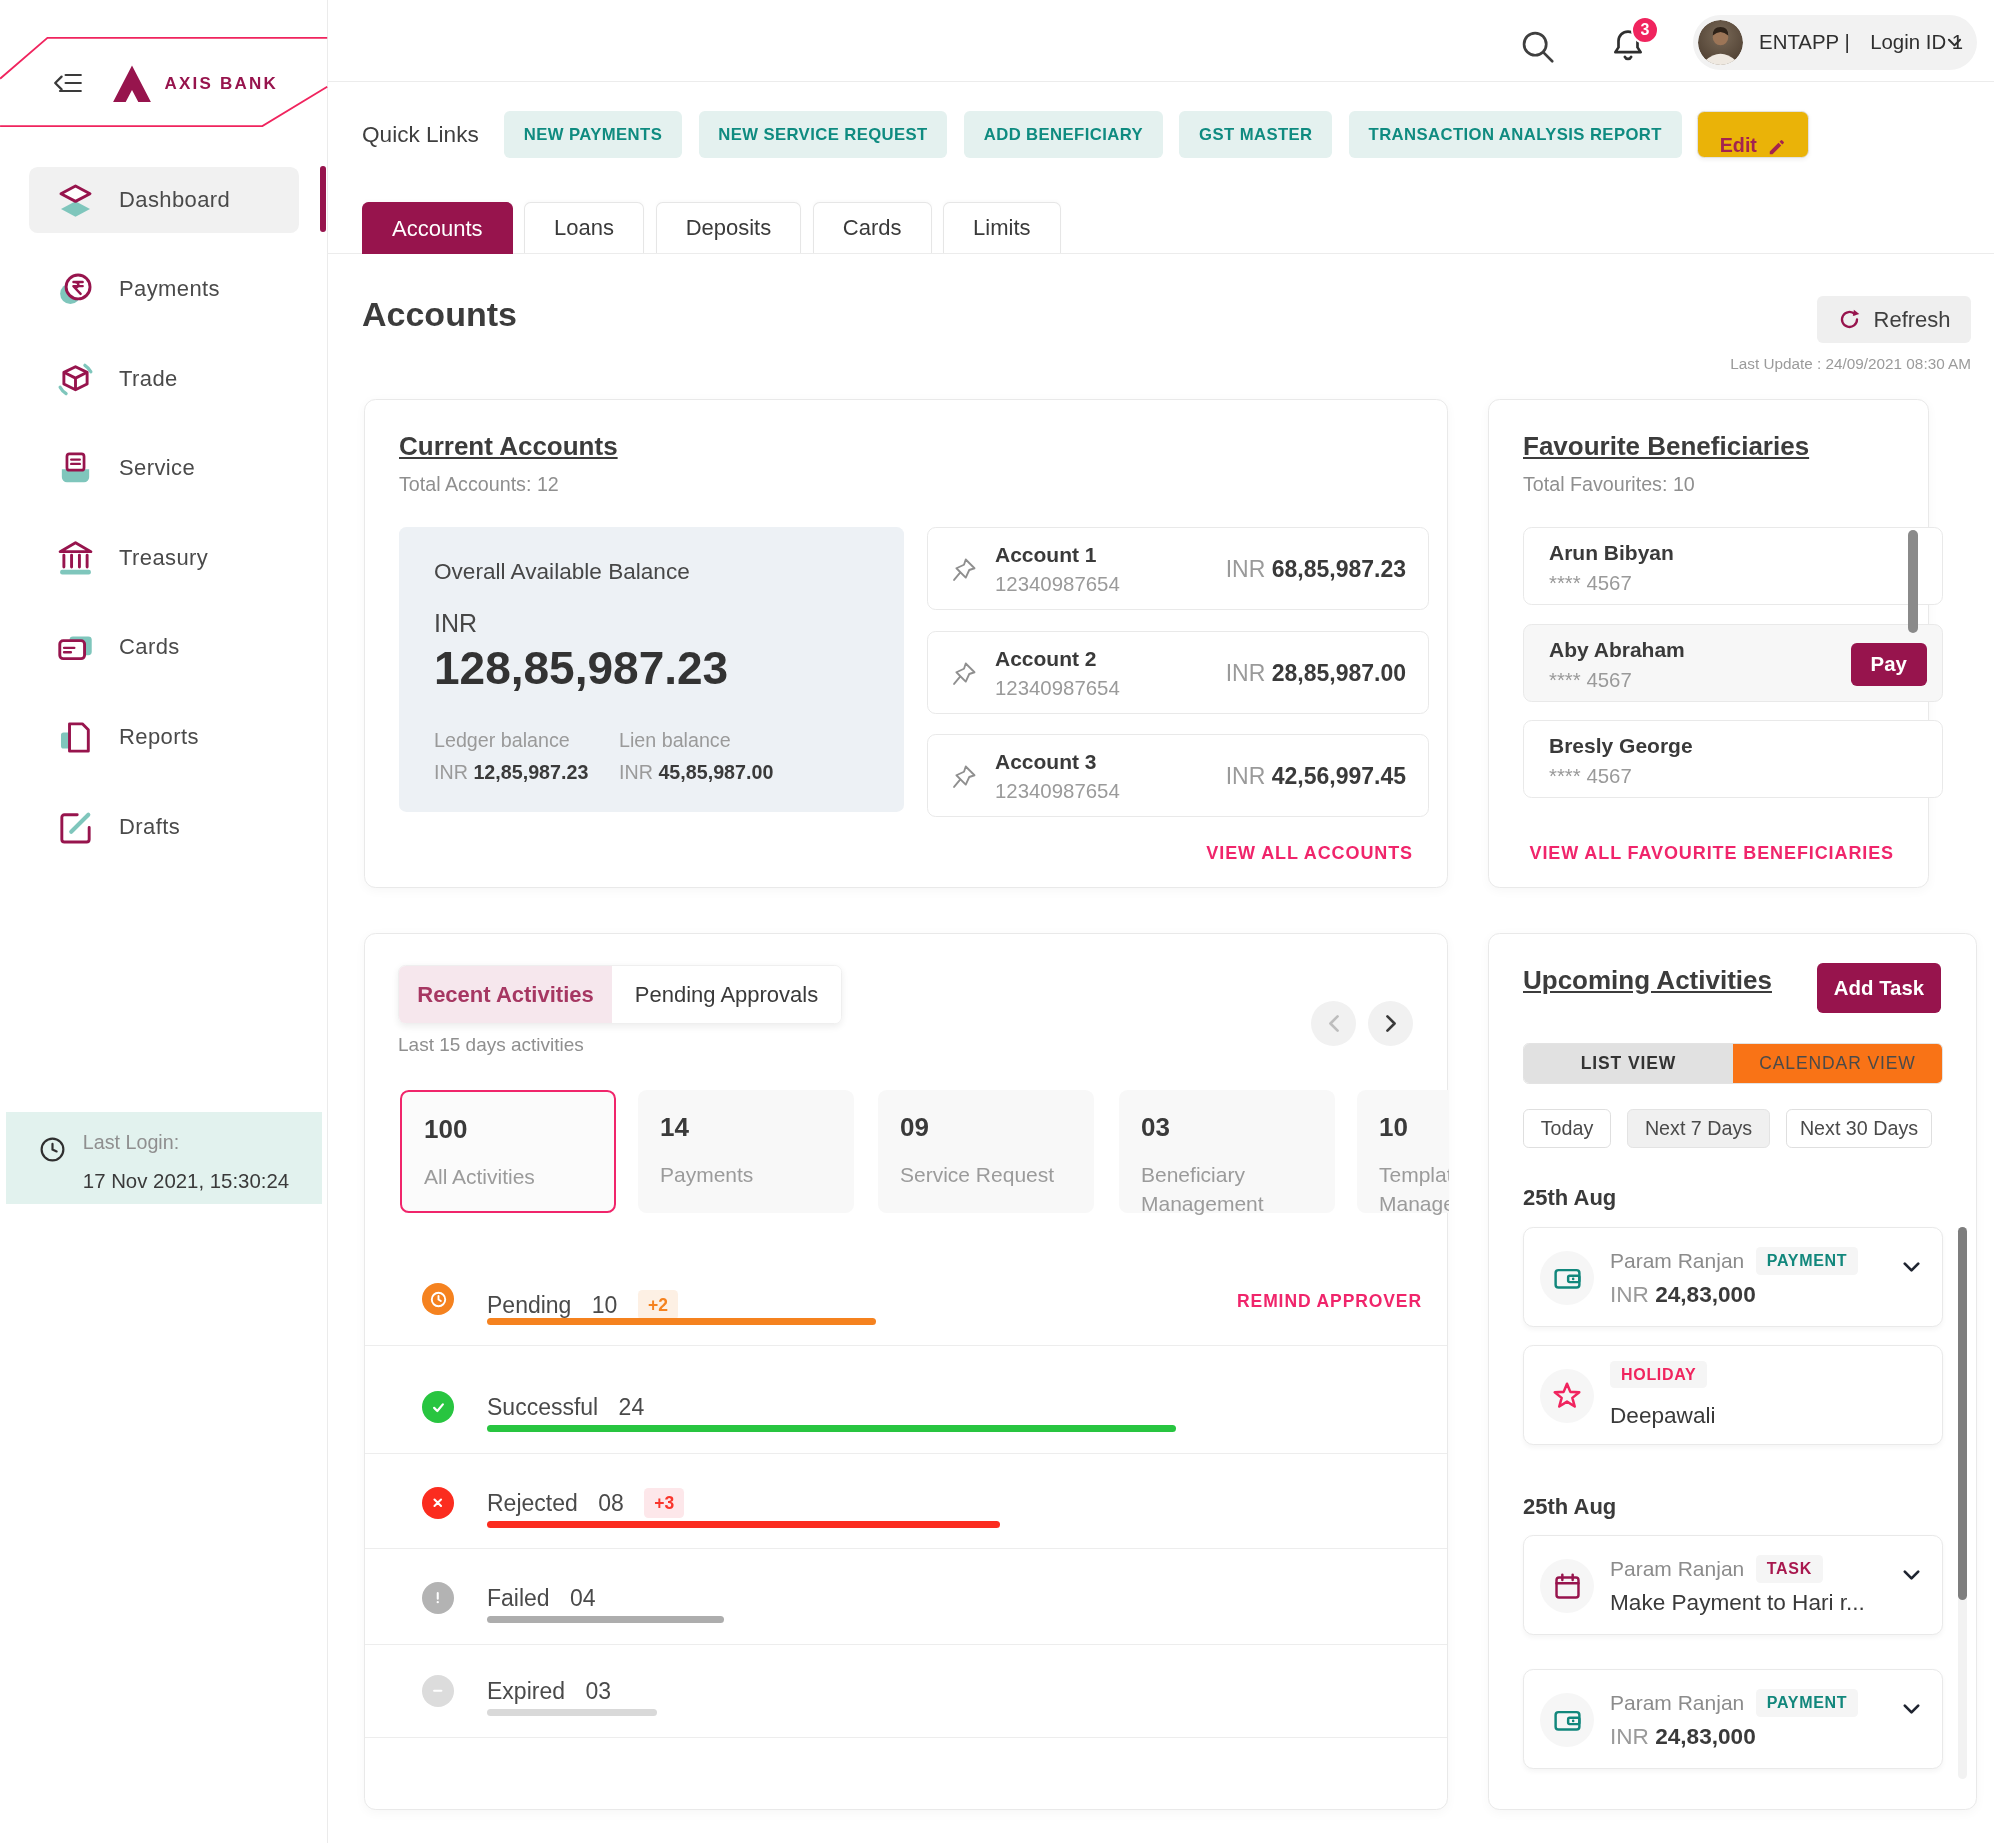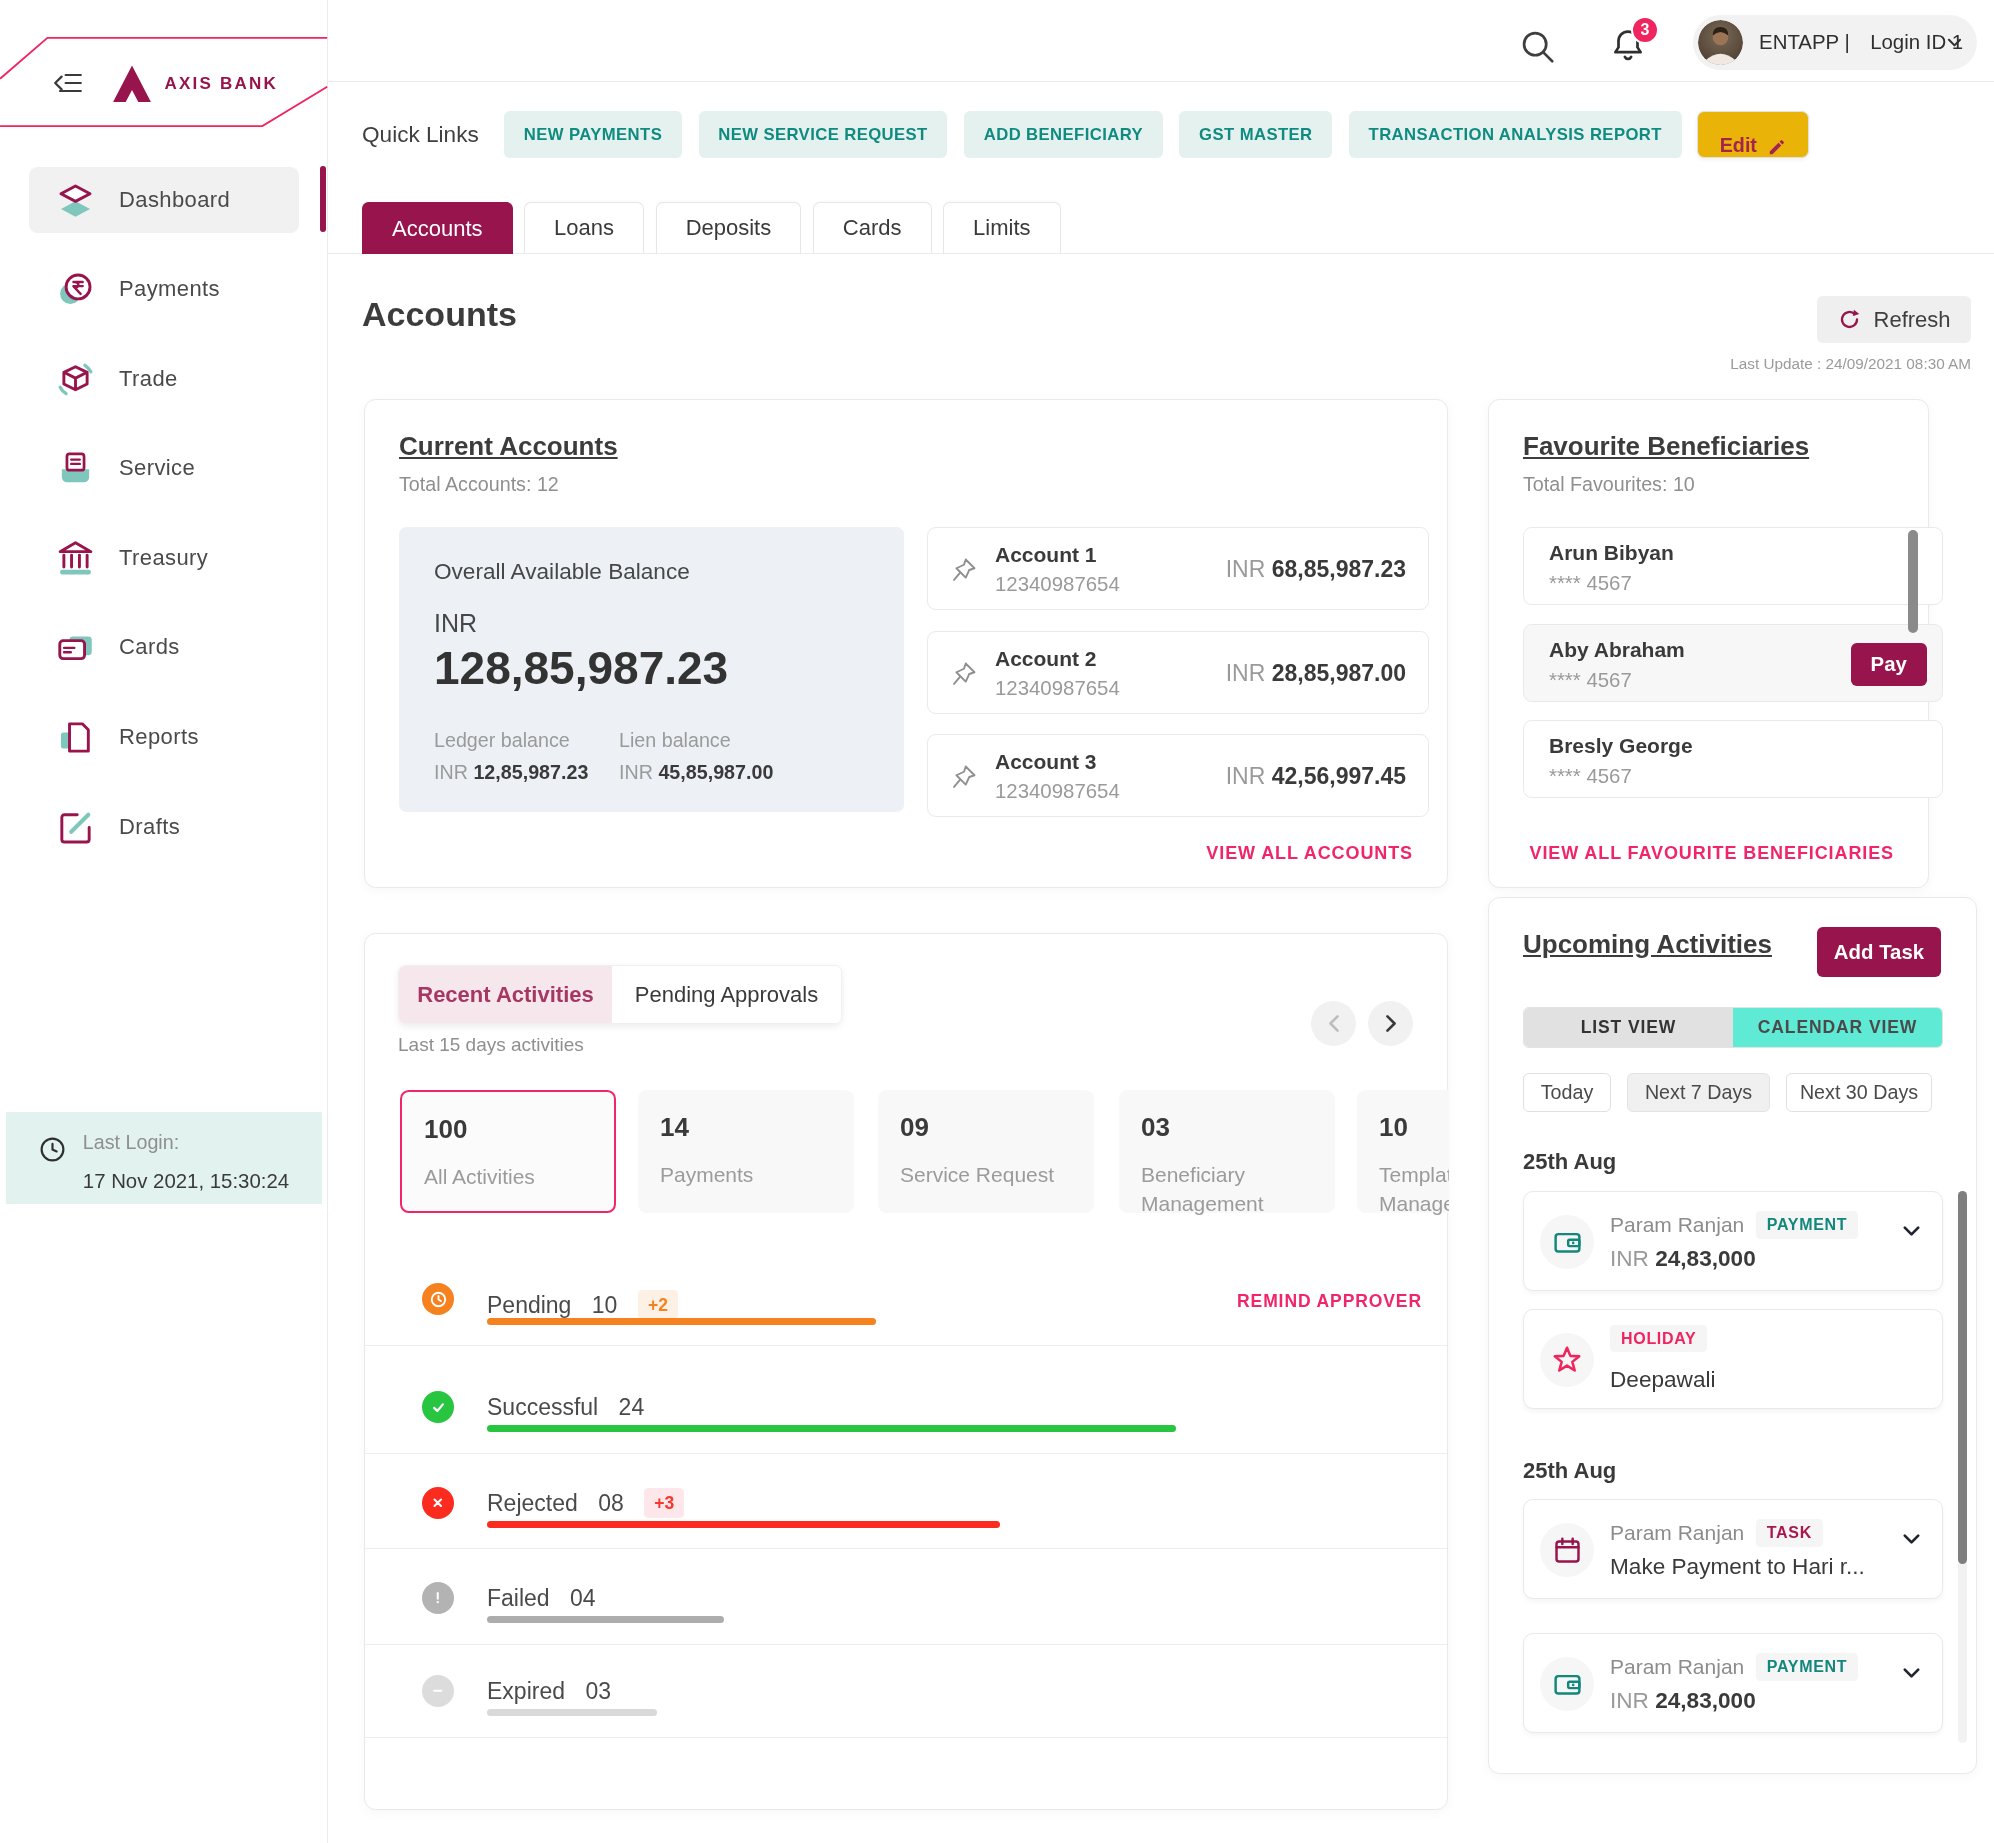--- a/index.html
+++ b/index.html
@@ -397,27 +397,27 @@
       </svg>
   </div>
   <div class="st-line" style="top:744px;">
     <span>Expired</span>
     <span>03</span>
   </div>
   <div class="st-bar" style="top: 775px; background: rgb(217, 217, 217); width: 170px;"></div>
   <div class="st-sep" style="top:803px;"></div>
 </div>
 
-<div class="panel" style="left:1488px;top:897px;width:489px;height:877px;">
+<div class="panel" style="left:1488px;top:933px;width:489px;height:877px;">
   <div class="card-title">Upcoming Activities</div>
   <div class="abs" style="right:35px;top:29px;width:124px;height:50px;background:#97144D;border-radius:5.8px;display:flex;align-items:center;justify-content:center;color:#fff;font-size:20.4px;font-weight:bold;cursor:pointer;">Add Task</div>
 
   <div class="abs" style="left:34px;top:109px;width:420px;height:41px;display:flex;border:0.7px solid #E3E3E3;border-radius:5.8px;overflow:hidden;">
     <div style="width:50%;background:#E1E1E1;display:flex;align-items:center;justify-content:center;font-size:17.5px;font-weight:bold;letter-spacing:0.9px;color:#333;cursor:pointer;">LIST VIEW</div>
-    <div style="width:50%;background:#5eead4;display:flex;align-items:center;justify-content:center;font-size:17.5px;font-weight:bold;letter-spacing:0.9px;color:#4A4A4A;cursor:pointer;">CALENDAR VIEW</div>
+    <div style="width:50%;background:#f97316;display:flex;align-items:center;justify-content:center;font-size:17.5px;font-weight:normal;letter-spacing:0.9px;color:#4A4A4A;cursor:pointer;">CALENDAR VIEW</div>
   </div>
 
   <div class="filter-btn" style="left:34px;width:88px;">Today</div>
   <div class="filter-btn active" style="left:138px;width:143px;">Next 7 Days</div>
   <div class="filter-btn" style="left:297px;width:146px;">Next 30 Days</div>
 
   <div class="up-date" style="top:251px;">25th Aug</div>
 
   <div class="up-card" style="top:293px;">
     <div class="up-circle">

